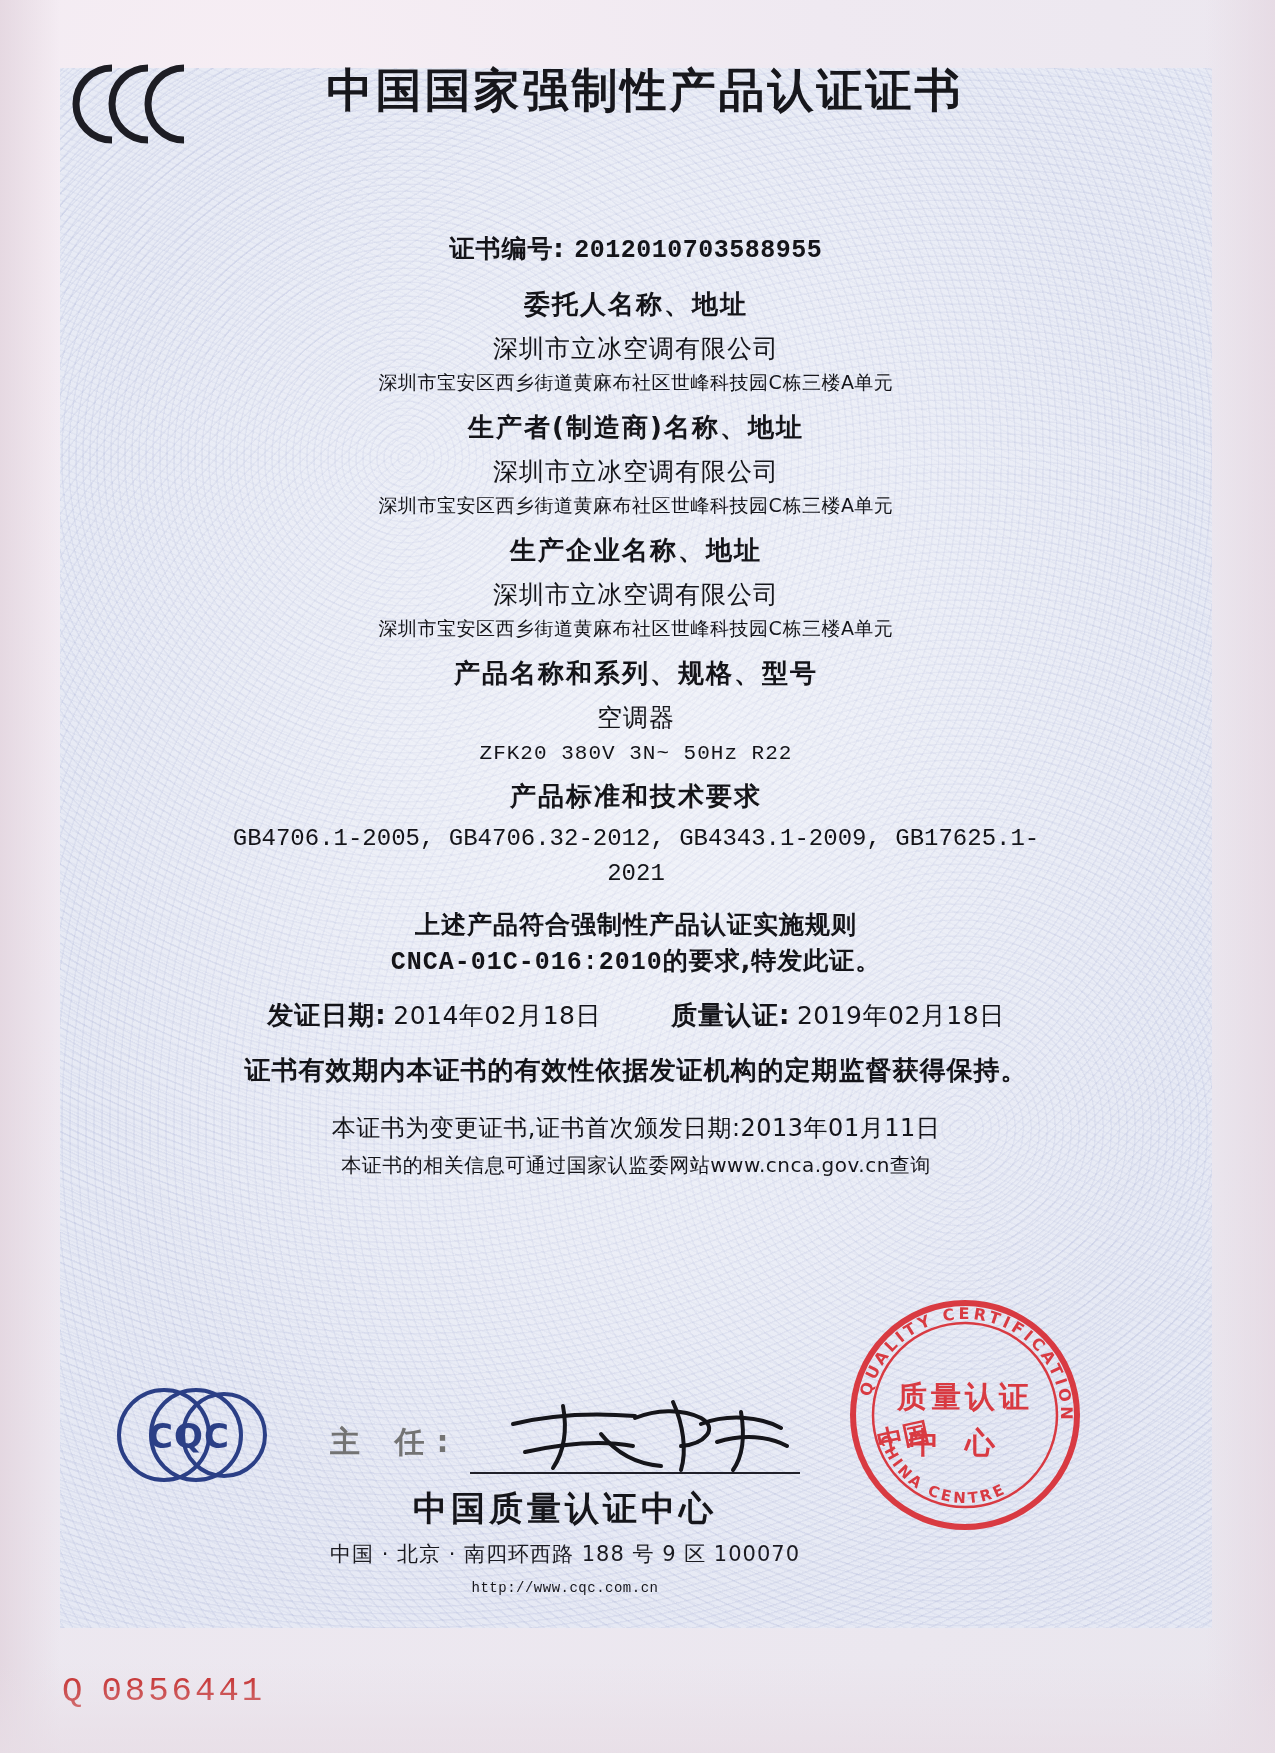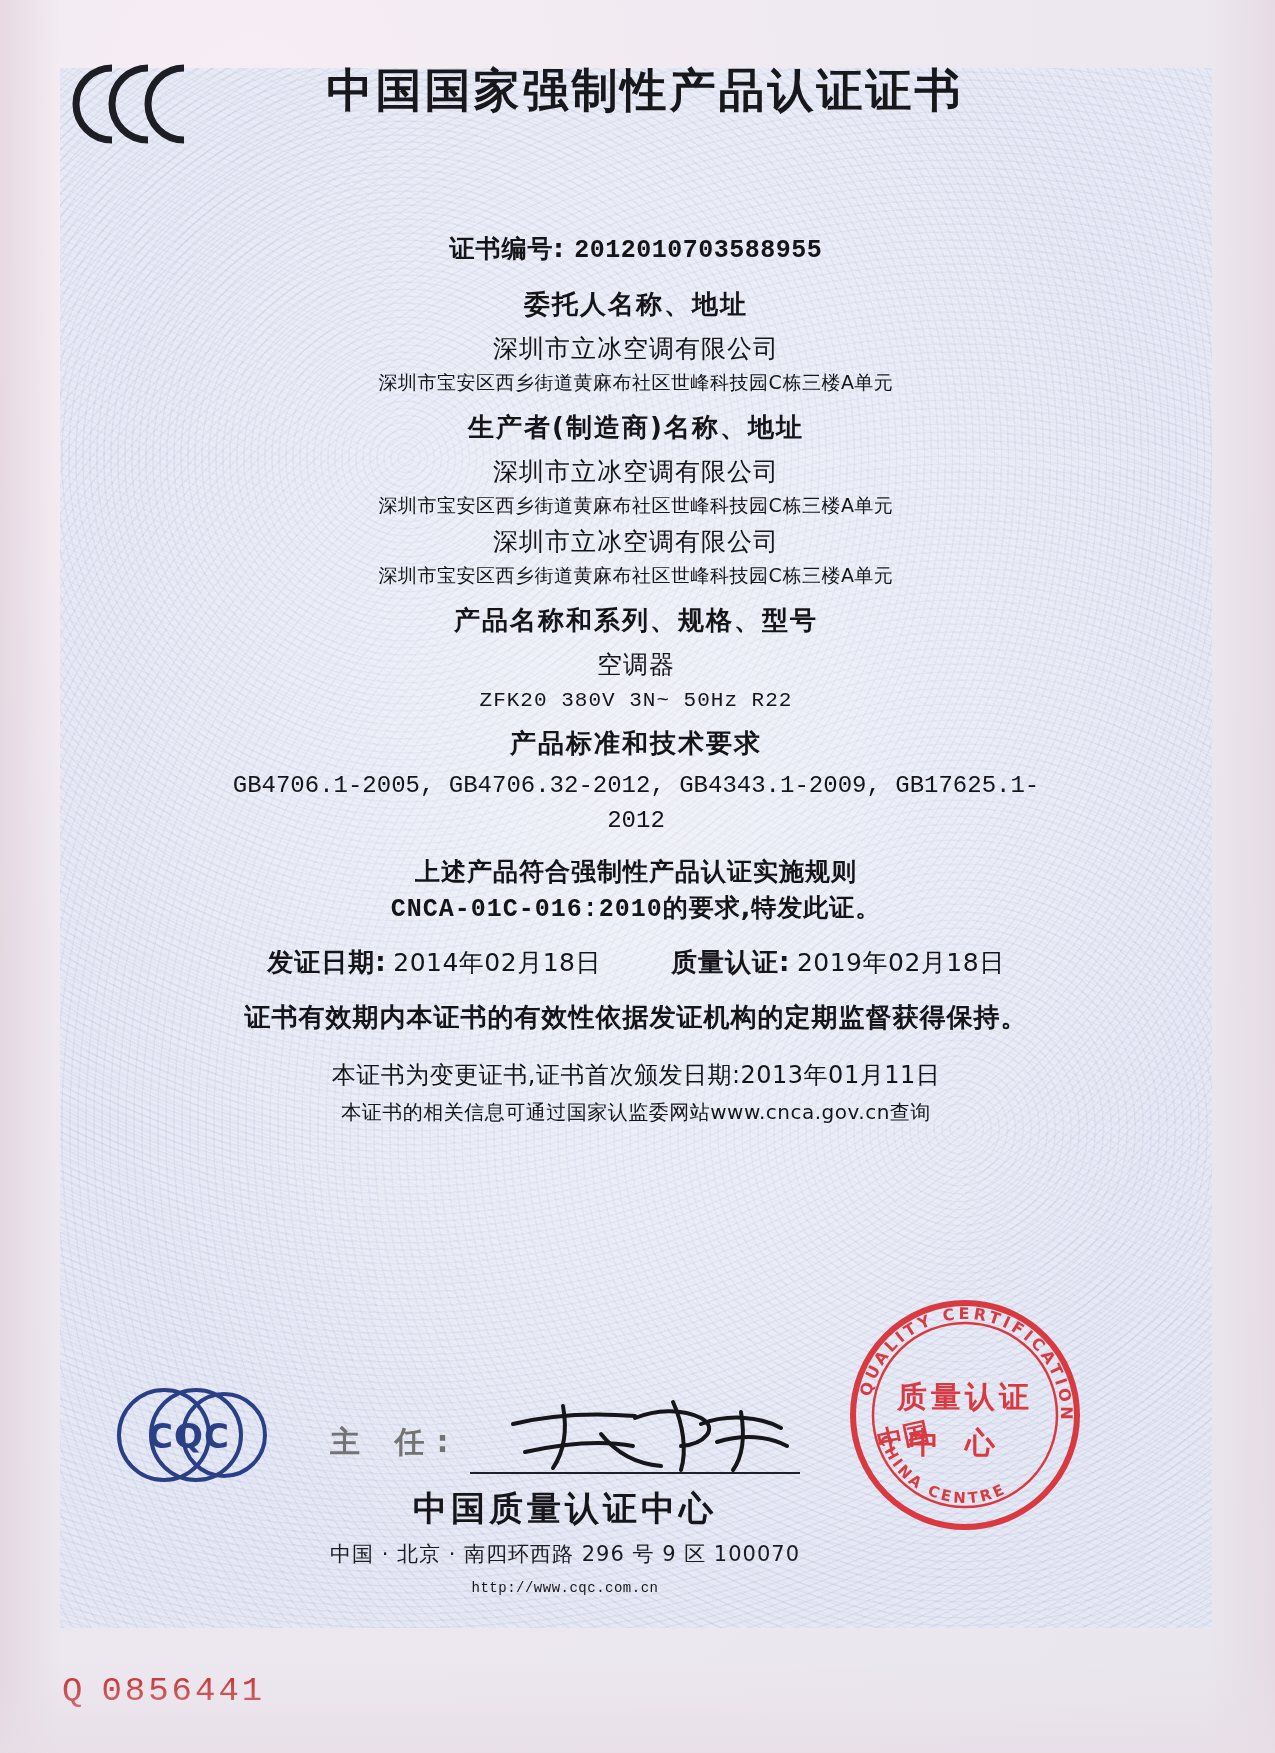--- a/index.html
+++ b/index.html
@@ -338,30 +338,31 @@
     </div>
 
     <div class="sec-head">委托人名称、地址</div>
     <div class="sec-line1">深圳市立冰空调有限公司</div>
     <div class="sec-line2">深圳市宝安区西乡街道黄麻布社区世峰科技园C栋三楼A单元</div>
 
     <div class="sec-head">生产者(制造商)名称、地址</div>
     <div class="sec-line1">深圳市立冰空调有限公司</div>
     <div class="sec-line2">深圳市宝安区西乡街道黄麻布社区世峰科技园C栋三楼A单元</div>
 
+    <div class="sec-head">生产企业名称、地址</div>
     <div class="sec-line1">深圳市立冰空调有限公司</div>
     <div class="sec-line2">深圳市宝安区西乡街道黄麻布社区世峰科技园C栋三楼A单元</div>
 
     <div class="sec-head">产品名称和系列、规格、型号</div>
     <div class="sec-line1">空调器</div>
     <div class="model-line">ZFK20  380V  3N~  50Hz  R22</div>
 
     <div class="sec-head">产品标准和技术要求</div>
     <div class="std-line">GB4706.1-2005,  GB4706.32-2012,  GB4343.1-2009,  GB17625.1-</div>
-    <div class="std-line">2012</div>
+    <div class="std-line">2021</div>
 
     <div class="conform">
       <div>上述产品符合强制性产品认证实施规则</div>
       <div>
         <span class="mono">CNCA-01C-016:2010</span><span>的要求,特发此证。</span>
       </div>
     </div>
 
     <div class="dates-row">
       <div>
@@ -404,21 +405,21 @@
             <path d="M196 30 C222 20, 254 22, 276 34"></path>
             <path d="M212 48 C238 40, 264 42, 282 52"></path>
             <path d="M236 18 C240 42, 238 62, 228 76"></path>
             <path d="M96 40 C112 60, 132 70, 156 72"></path>
           </g>
         </svg>
       </div>
       <div class="sign-underline"></div>
     </div>
     <div class="org-name">中国质量认证中心</div>
-    <div class="org-addr">中国 · 北京 · 南四环西路 296 号 9 区  100070</div>
+    <div class="org-addr">中国 · 北京 · 南四环西路 188 号 9 区  100070</div>
     <div class="org-url">http://www.cqc.com.cn</div>
   </div>
 
   <div class="seal">
     <svg width="240" height="240" viewBox="0 0 240 240">
       <defs>
         <path id="arcTop" d="M 24 120 A 96 96 0 0 1 216 120"></path>
         <path id="arcBottom" d="M 32 120 A 88 88 0 0 0 208 120"></path>
       </defs>
       <g opacity="0.88">

